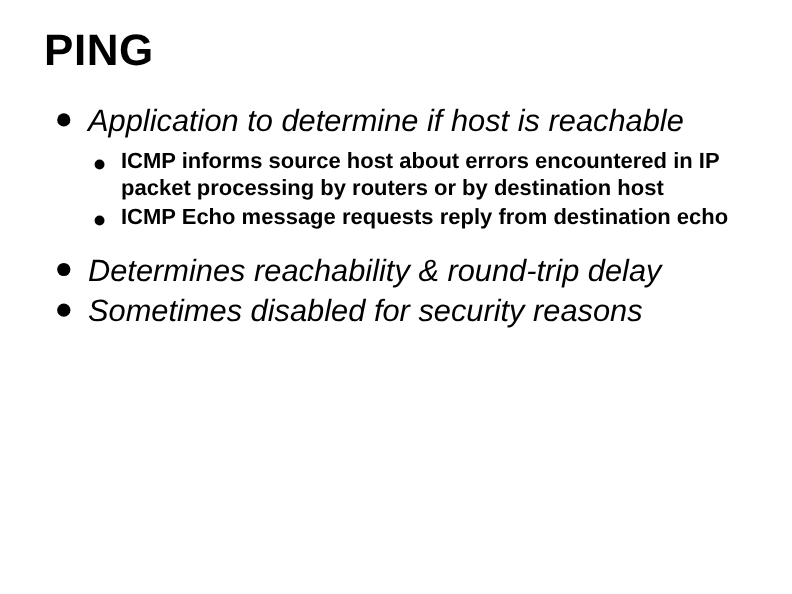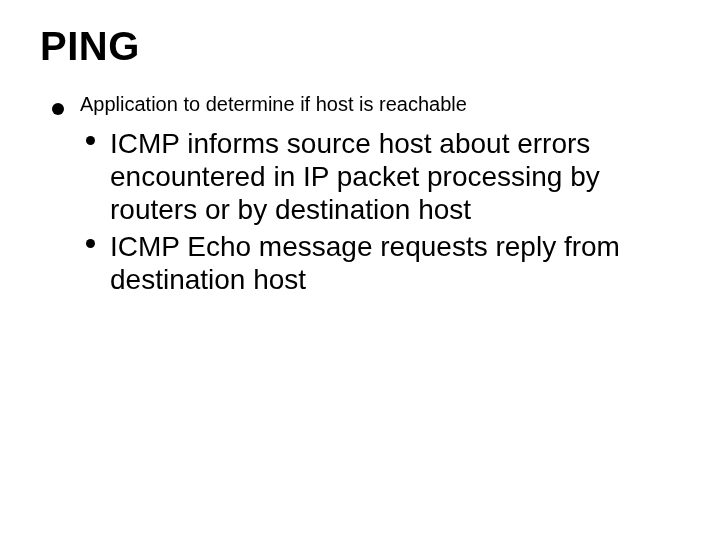--- a/index.html
+++ b/index.html
@@ -24,45 +24,47 @@
     letter-spacing: 0.5px;
   }
   ul.level1 {
     list-style: none;
     padding: 0;
     margin: 0 0 0 6px;
   }
   ul.level1 > li {
     position: relative;
     padding-left: 34px;
-    font-size: 20px;
+    font-size: 28px;
     line-height: 1.18;
     margin-bottom: 4px;
+    font-style: italic;
   }
   ul.level1 > li::before {
     content: "";
     position: absolute;
     left: 6px;
     top: 10px;
     width: 12px;
     height: 12px;
     background: #000000;
     border-radius: 50%;
   }
   ul.level2 {
     list-style: none;
     padding: 0;
     margin: 10px 0 18px 42px;
   }
   ul.level2 > li {
     position: relative;
     padding-left: 28px;
-    font-size: 28px;
+    font-size: 20px;
     line-height: 1.18;
     margin-bottom: 4px;
+    font-weight: bold;
   }
   ul.level2 > li::before {
     content: "";
     position: absolute;
     left: 4px;
     top: 9px;
     width: 9px;
     height: 9px;
     background: #000000;
     border-radius: 50%;
@@ -73,18 +75,20 @@
 
 <div class="slide">
   <h1 class="title">PING</h1>
 
   <ul class="level1">
     <li>Application to determine if host is reachable</li>
   </ul>
 
   <ul class="level2">
     <li>ICMP informs source host about errors encountered in IP packet processing by routers or by destination host</li>
-    <li>ICMP Echo message requests reply from destination host</li>
+    <li>ICMP Echo message requests reply from destination echo</li>
   </ul>
 
   <ul class="level1">
+    <li>Determines reachability &amp; round-trip delay</li>
+    <li>Sometimes disabled for security reasons</li>
   </ul>
 </div>
 
 </body></html>

